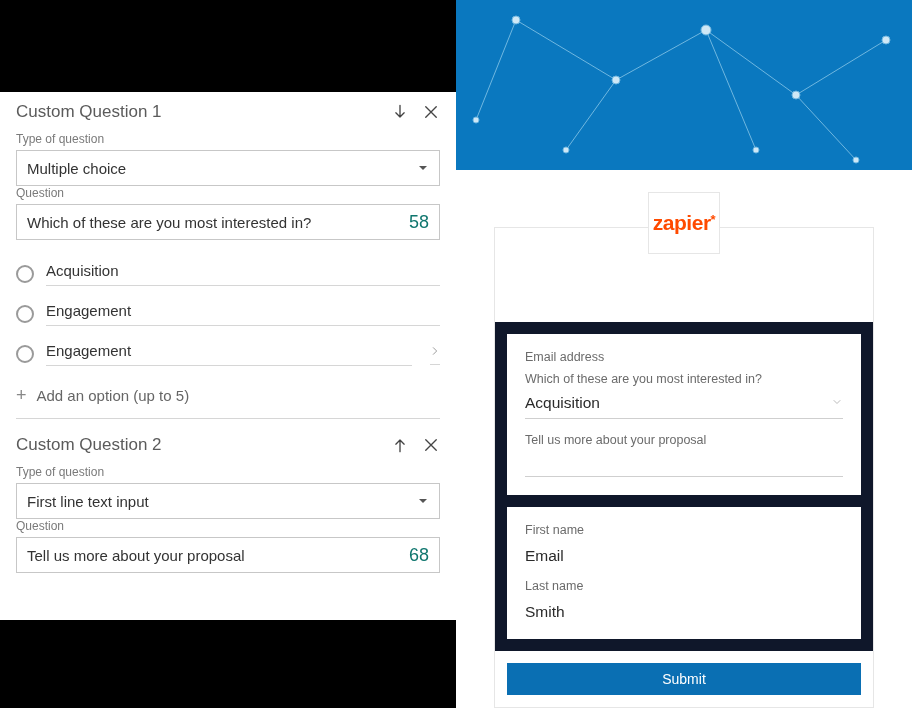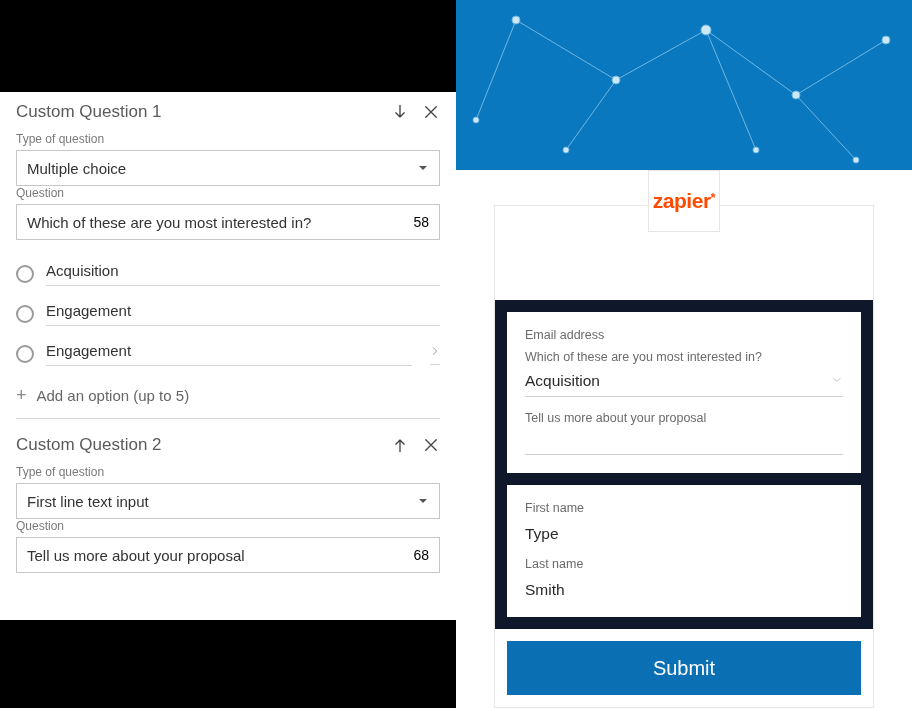--- a/index.html
+++ b/index.html
@@ -24,21 +24,21 @@
   .section-title { font-size: 17px; color: #5b5b5b; font-weight: 400; }
   .section-actions { display: flex; align-items: center; gap: 12px; }
   .icon-btn { background: none; border: none; padding: 0; cursor: pointer; color: #444; display: flex; }
 
   .field-label { font-size: 12px; color: #7a7a7a; margin-bottom: 4px; }
   .select-wrap { position: relative; border: 1px solid #c7c7c7; background: #fff; height: 36px; display: flex; align-items: center; padding: 0 10px; margin-bottom: 0; }
   .select-wrap .val { font-size: 15px; color: #333; }
   .select-wrap .caret { position: absolute; right: 10px; top: 50%; transform: translateY(-50%); }
   .input-wrap { position: relative; border: 1px solid #c7c7c7; background: #fff; height: 36px; display: flex; align-items: center; padding: 0 10px; margin-bottom: 14px; }
   .input-wrap .val { font-size: 15px; color: #333; flex: 1; }
-  .input-wrap .count { font-size: 14px; color: #000000; }
+  .input-wrap .count { font-size: 18px; color: #0f766e; }
 
   .opt-row { display: flex; align-items: center; gap: 12px; padding: 8px 0; }
   .opt-row + .opt-row { }
   .radio { width: 18px; height: 18px; border: 2px solid #9a9a9a; border-radius: 50%; flex-shrink: 0; }
   .opt-label { font-size: 15px; color: #333; flex: 1; padding-bottom: 6px; border-bottom: 1px solid #d6d6d6; }
   .opt-row.with-chevron { position: relative; }
   .opt-row.with-chevron .chev { color: #888; margin-left: 6px; border-bottom: 1px solid #d6d6d6; padding-bottom: 6px; }
   .add-opt { display: flex; align-items: center; gap: 10px; padding: 12px 0 14px 0; font-size: 15px; color: #666; border-bottom: 1px solid #d6d6d6; margin-bottom: 16px; cursor: pointer; }
   .plus { font-size: 18px; color: #888; line-height: 1; }
 
@@ -54,21 +54,21 @@
   .card-body { background: #0f172a; padding: 12px; display: flex; flex-direction: column; gap: 12px; }
   .panel { background: #fff; padding: 16px 18px 14px 18px; }
   .f-label { font-size: 12.5px; color: #6b6b6b; margin-bottom: 8px; }
   .f-value { font-size: 15.5px; color: #2a2a2a; border-bottom: 1px solid #cfcfcf; padding-bottom: 6px; margin-bottom: 14px; }
   .f-value.select { position: relative; }
   .f-value.select .caret2 { position: absolute; right: 0; top: 2px; color: #bbb; }
   .f-line { border-bottom: 1px solid #cfcfcf; height: 22px; margin-bottom: 4px; }
   .f-plain { font-size: 15.5px; color: #2a2a2a; padding: 2px 0 4px 0; }
 
   .submit-bar { padding: 12px; background: #fff; }
-  .submit-btn { width: 100%; height: 54px; background: #0a6fb3; color: #fff; border: none; font-size: 20px; cursor: pointer; }
+  .submit-btn { width: 100%; height: 32px; background: #0a6fb3; color: #fff; border: none; font-size: 14px; cursor: pointer; }
 
   svg { display: block; }
 </style>
 </head>
 <body>
 
 <div class="stage">
 
   <div class="left">
     <div class="blackbar top"></div>
@@ -211,21 +211,21 @@
                 </svg>
             </span>
           </div>
 
           <div class="f-label">Tell us more about your proposal</div>
           <div class="f-line"></div>
         </div>
 
         <div class="panel">
           <div class="f-label">First name</div>
-          <div class="f-plain">Type</div>
+          <div class="f-plain">Email</div>
           <div style="height:10px"></div>
           <div class="f-label">Last name</div>
           <div class="f-plain">Smith</div>
         </div>
       </div>
 
       <div class="submit-bar">
         <button class="submit-btn">Submit</button>
       </div>
     </div>

